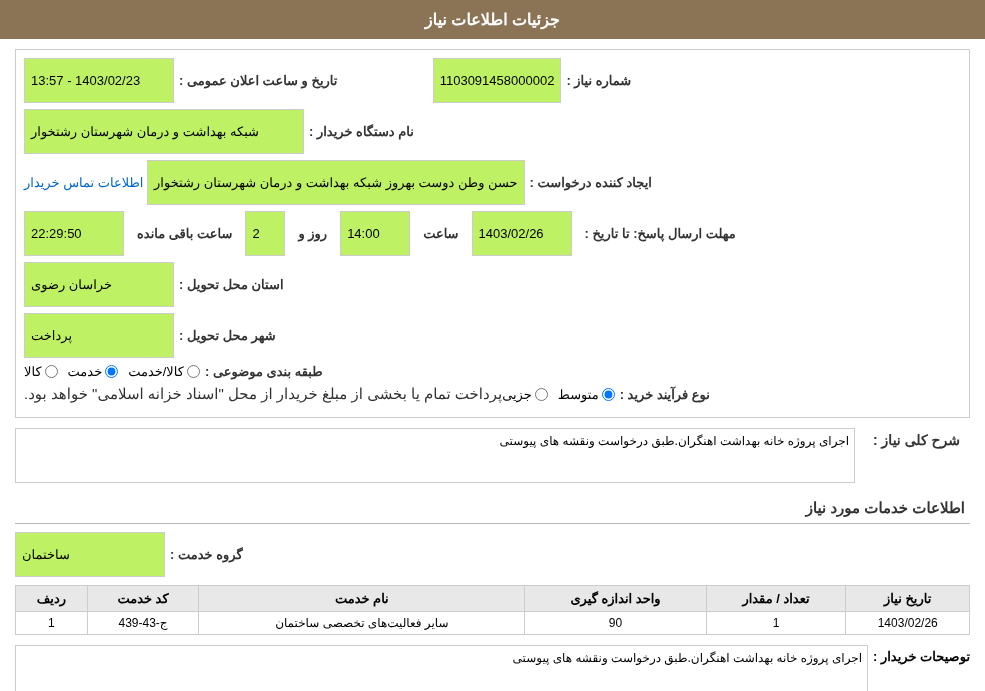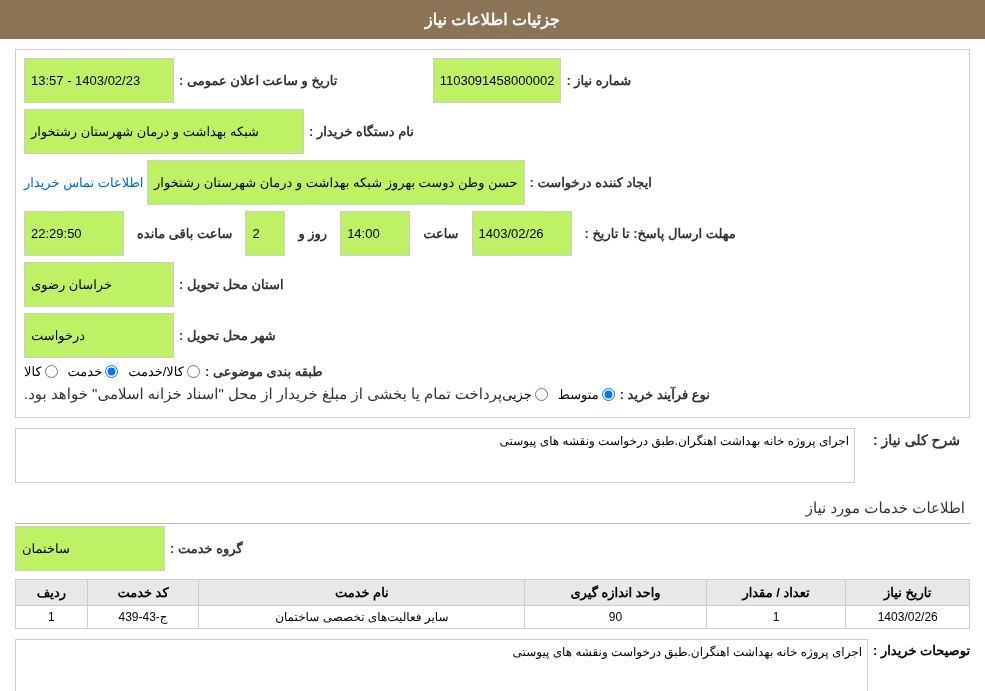--- a/index.html
+++ b/index.html
@@ -128,26 +128,26 @@
       padding: 5px 25px;
       font-size: 13px;
       font-family: Tahoma, Arial, sans-serif;
       cursor: pointer;
       border: 1px solid #999;
     }
     .btn-print { background: #fff; color: #ec4899; }
     .btn-back { background: #ec4899; color: #333; }
     .divider-title {
       font-size: 15px;
-      font-weight: normal;
+      font-weight: bold;
       color: #333;
       text-align: right;
       padding: 6px 5px;
       border-bottom: 1px solid #bbb;
-      margin-bottom: 2px;
+      margin-bottom: 8px;
     }
     .inline-row {
       display: flex;
       align-items: center;
       justify-content: flex-end;
       gap: 8px;
       margin-bottom: 6px;
       flex-wrap: wrap;
     }
   </style>
@@ -195,21 +195,21 @@
         <span class="info-value small">22:29:50</span>
       </div>
 
       <div class="info-row">
         <span class="info-label">استان محل تحویل :</span>
         <span class="info-value medium">خراسان رضوی</span>
       </div>
 
       <div class="info-row">
         <span class="info-label">شهر محل تحویل :</span>
-        <span class="info-value medium">درخواست</span>
+        <span class="info-value medium">پرداخت</span>
       </div>
 
       <div class="info-row">
         <span class="info-label">طبقه بندی موضوعی :</span>
         <div class="radio-group">
           <div class="radio-item">
             <input type="radio" name="tabaqe" style="">
             <span>کالا/خدمت</span>
           </div>
           <div class="radio-item">

